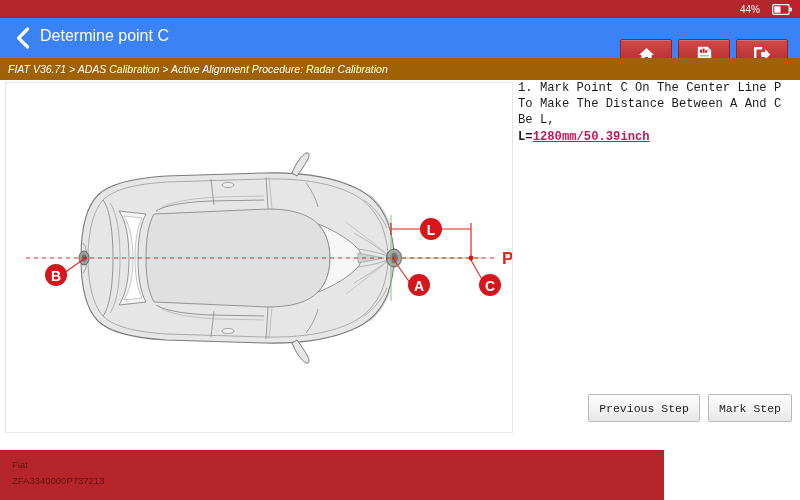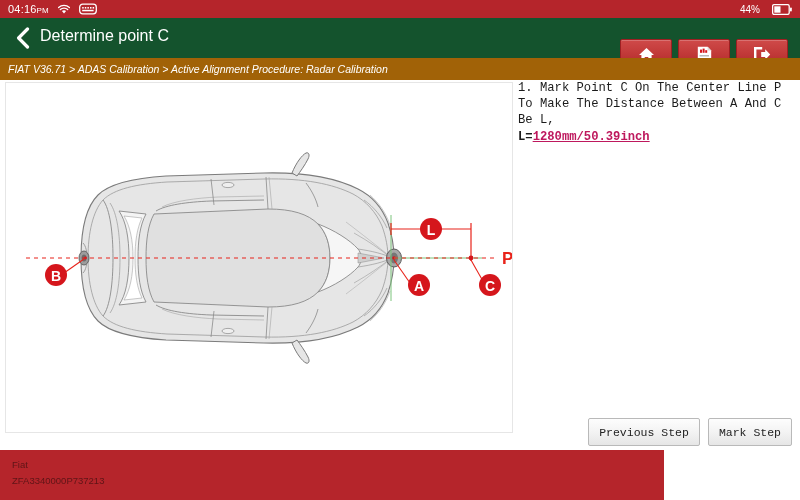--- a/index.html
+++ b/index.html
@@ -56,21 +56,21 @@
     font-size: 10px;
     color: #ffffff;
   }
   .icon-svg { display: block; }
 
   
   .header {
     position: absolute;
     left: 0; top: 18px;
     width: 800px; height: 40px;
-    background: #14532d;
+    background: #3b82f6;
   }
   .back-btn {
     position: absolute;
     left: 10px; top: 6px;
     width: 26px; height: 28px;
     display: flex; align-items: center; justify-content: center;
     cursor: pointer;
   }
   .page-title {
     position: absolute;
@@ -148,21 +148,21 @@
     display: block;
     margin-top: 1px;
   }
   .instruction .val-red {
     color: #be185d;
     text-decoration: underline;
   }
 
   .step-buttons {
     position: absolute;
-    right: 4px; bottom: 4px;
+    right: 4px; bottom: 28px;
     display: flex;
     gap: 8px;
   }
   .step-btn {
     min-width: 74px;
     height: 28px;
     padding: 0 10px;
     font-size: 11.5px;
     color: #232323;
     background: linear-gradient(to bottom, #fdfdfd 0%, #f3f3f3 50%, #e6e6e6 100%);
@@ -190,41 +190,20 @@
   }
   .footer-make { top: 9px; }
   .footer-vin  { top: 25px; text-align: right; }
 </style>
 </head>
 <body>
 
 <div id="app">
 
   <div class="statusbar">
-    <div class="status-left">
-      <span class="status-time"><span>04:16</span><span class="ampm">PM</span></span>
-      <span>
-        <svg class="icon-svg" width="14" height="11" viewBox="0 0 14 11">
-          <path d="M7 9.6 L4.9 7.1 A3.6 3.6 0 0 1 9.1 7.1 Z" fill="#ffffff"></path>
-          <path d="M1.6 3.5 A8.2 8.2 0 0 1 12.4 3.5" stroke="#ffffff" stroke-width="1.3" fill="none" stroke-linecap="round"></path>
-          <path d="M3.3 5.6 A5.6 5.6 0 0 1 10.7 5.6" stroke="#ffffff" stroke-width="1.3" fill="none" stroke-linecap="round"></path>
-        </svg>
-      </span>
-      <span>
-        <svg class="icon-svg" width="18" height="12" viewBox="0 0 18 12">
-          <rect x="0.7" y="1.2" width="16.6" height="9.6" rx="3" ry="3" fill="none" stroke="#ffffff" stroke-width="1.3"></rect>
-          <rect x="3.2" y="4" width="1.5" height="1.6" fill="#ffffff"></rect>
-          <rect x="5.8" y="4" width="1.5" height="1.6" fill="#ffffff"></rect>
-          <rect x="8.4" y="4" width="1.5" height="1.6" fill="#ffffff"></rect>
-          <rect x="11" y="4" width="1.5" height="1.6" fill="#ffffff"></rect>
-          <rect x="13.6" y="4" width="1.5" height="1.6" fill="#ffffff"></rect>
-          <rect x="3.2" y="6.8" width="11.4" height="1.5" fill="#ffffff"></rect>
-        </svg>
-      </span>
-    </div>
     <div class="status-right">
       <span class="battery-pct">44%</span>
       <span>
         <svg class="icon-svg" width="20" height="11" viewBox="0 0 20 11">
           <rect x="0.6" y="0.6" width="16.6" height="9.8" rx="1.6" ry="1.6" fill="none" stroke="#ffffff" stroke-width="1.3"></rect>
           <rect x="2.3" y="2.3" width="6.2" height="6.4" fill="#ffffff"></rect>
           <rect x="18" y="3.5" width="1.8" height="4" rx="0.8" fill="#ffffff"></rect>
         </svg>
       </span>
     </div>

